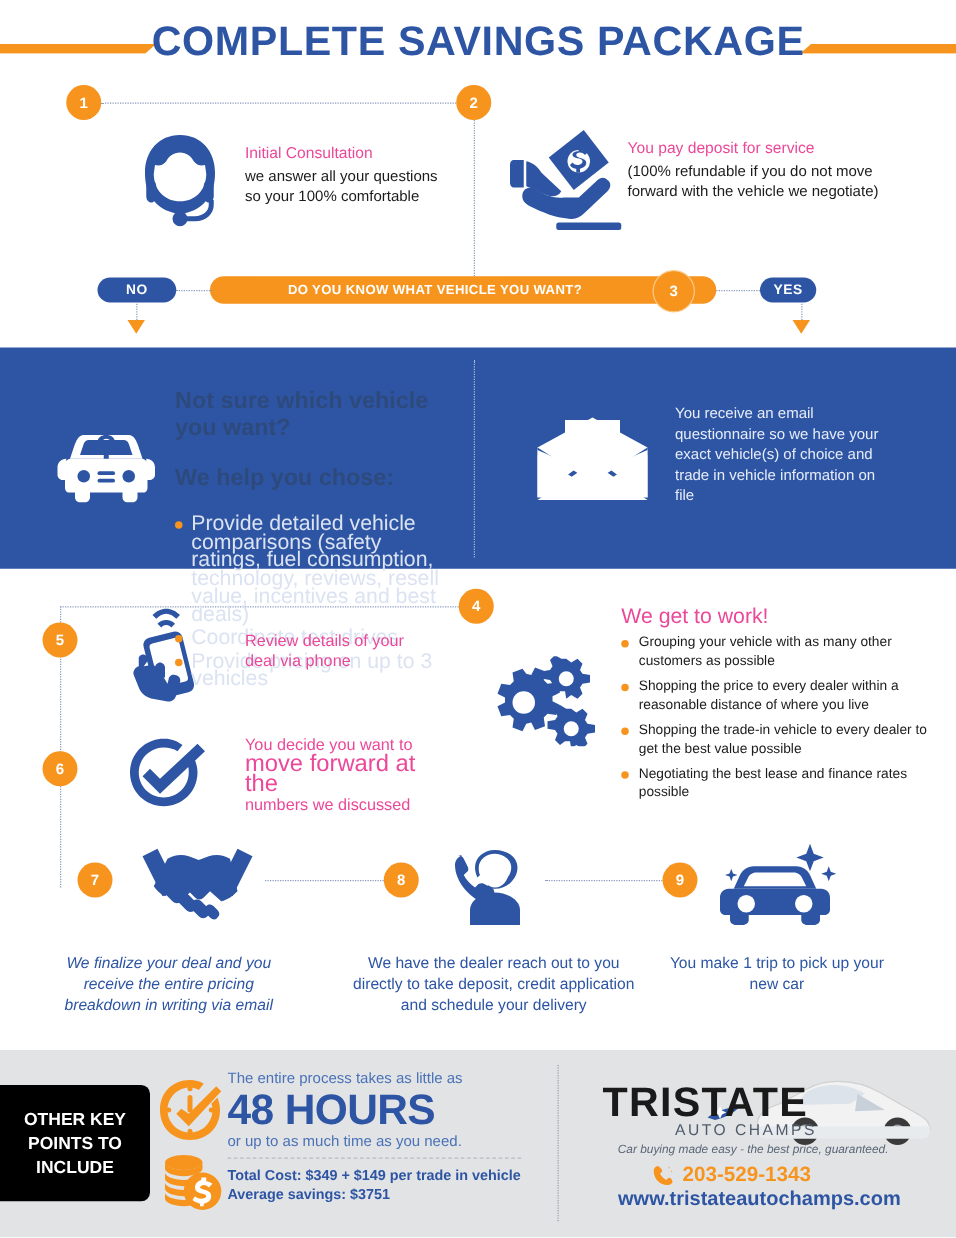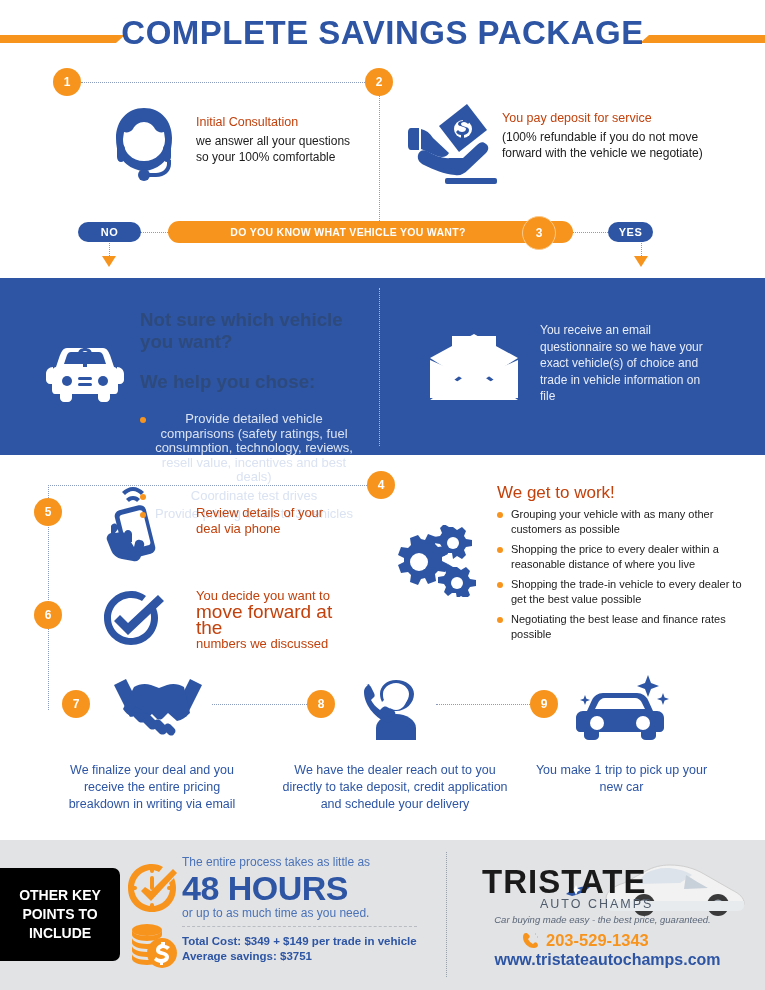--- a/index.html
+++ b/index.html
@@ -34,21 +34,21 @@
     width:28px;height:28px;border-radius:50%;
     background:#f7941e;color:#ffffff;
     font-size:12px;font-weight:600;
     display:flex;align-items:center;justify-content:center;
     z-index:6;
   }
   .dot-h{position:absolute;height:0;border-top:1px dotted #8b9bbd;z-index:1;}
   .dot-v{position:absolute;width:0;border-left:1px dotted #8b9bbd;z-index:1;}
   .icon{position:absolute;z-index:3;}
   .txt{position:absolute;z-index:4;}
-  .head-blue{color:#c2410c;font-size:12.5px;line-height:16px;}
+  .head-blue{color:#ec4899;font-size:12.5px;line-height:16px;}
   .body-dark{color:#1b1b1b;font-size:12px;line-height:16px;}
 
   
   .decision{position:absolute;left:168px;top:221px;width:405px;height:22px;
     background:#f7941e;border-radius:11px;}
   .decision-label{
     position:absolute;left:168px;top:221px;width:360px;height:22px;
     display:flex;align-items:center;justify-content:center;
     color:#ffffff;font-size:10.5px;font-weight:700;letter-spacing:.3px;z-index:5;}
   .ring{
@@ -60,21 +60,21 @@
     position:absolute;height:20px;border-radius:10px;background:#2d55a4;
     display:flex;align-items:center;justify-content:center;
     color:#ffffff;font-size:11px;font-weight:700;letter-spacing:.5px;z-index:5;}
   .arr{position:absolute;width:0;height:0;
     border-left:7px solid transparent;border-right:7px solid transparent;
     border-top:11px solid #f7941e;z-index:5;}
 
   
   .band{position:absolute;left:0;top:278px;width:765px;height:177px;background:#2d55a4;}
   .bl{margin:0;padding:0;list-style:none;}
-  .bl li{position:relative;padding-left:13px;color:#dbe3f2;font-size:13px;line-height:14.5px;margin-bottom:4px;text-align:center;}
+  .bl li{position:relative;padding-left:13px;color:#dbe3f2;font-size:17px;line-height:14.5px;margin-bottom:4px;}
   .bl li:before{content:"";position:absolute;left:0;top:5px;width:6px;height:6px;border-radius:50%;background:#f7941e;}
   .band-txt{color:#e7ecf7;font-size:12px;line-height:16.5px;}
 
   
   .wl{margin:0;padding:0;list-style:none;}
   .wl li{position:relative;padding-left:14px;color:#1b1b1b;font-size:11px;line-height:14.5px;margin-bottom:6px;}
   .wl li:before{content:"";position:absolute;left:0;top:5px;width:6px;height:6px;border-radius:50%;background:#f7941e;}
 
   
   .cap{position:absolute;text-align:center;color:#2d55a4;font-size:12.5px;line-height:17px;}
@@ -256,21 +256,21 @@
   <div class="num" style="left:62px;top:690px;">7</div>
   <div class="icon" style="left:108px;top:675px;width:100px;height:66px;">
     <svg width="100" height="66" viewBox="0 0 100 66">
       <path fill="#2d55a4" d="M6 10 18 4l16 32-12 6z"></path>
       <path fill="#2d55a4" d="M94 10 82 4 66 36l12 6z"></path>
       <path fill="#2d55a4" d="M26 12c5-3 11-4 17-2l8 3 8-3c6-2 12-1 17 2l6 26c-4 4-8 7-13 8l-9-8-5 5c-2 2-5 2-7 0l-4-4-5 4c-2 2-5 2-7 0l-4-4-4 3c-4-2-7-5-9-8z"></path>
       <path fill="#2d55a4" d="M32 34c-2-2-5-2-7 0s-2 5 0 7l5 5c2 2 5 2 7 0s2-5 0-7zM42 40c-2-2-5-2-7 0s-2 5 0 7l6 6c2 2 5 2 7 0s2-5 0-7zM53 46c-2-2-5-2-7 0s-2 5 0 7l5 5c2 2 5 2 7 0s2-5 0-7zM63 50c-2-2-5-2-6 0-2 2-2 4 0 6l3 3c2 2 5 2 6 0 2-2 2-4 0-6z"></path>
       <path fill="#ffffff" d="M50 13l-9 7c-2 2-2 4 0 6 2 2 5 2 7 0l6-5 6 5c2 2 5 2 7 0 2-2 2-4 0-6l-9-7c-2-2-6-2-8 0z" opacity="0"></path>
     </svg>
   </div>
-  <div class="cap" style="left:52px;top:762px;width:200px;">We finalize your deal and you receive the entire pricing breakdown in writing via email</div>
+  <div class="cap" style="left:35px;top:762px;width:200px;font-style:italic;">We finalize your deal and you receive the entire pricing breakdown in writing via email</div>
 
   <div class="dot-h" style="left:212px;top:704px;width:95px;"></div>
   <div class="num" style="left:307px;top:690px;">8</div>
   <div class="icon" style="left:360px;top:678px;width:72px;height:62px;">
     <svg width="72" height="62" viewBox="0 0 72 62">
       <path fill="#2d55a4" d="M36 2c-9 0-16 6-16 14 0 3 1 6 2 8l2-2c-1-2-1-4-1-6 0-6 6-11 13-11s13 5 13 11c0 7-6 13-13 13-2 0-4 0-5-1l-1 4c2 1 4 1 6 1 10 0 18-8 18-17C54 8 46 2 36 2z"></path>
       <path fill="#ffffff" d="M36 9c-6 0-11 4-11 10 0 7 5 13 11 13s11-6 11-13c0-6-5-10-11-10z"></path>
       <path fill="#2d55a4" d="M36 36c-10 0-20 6-20 14v12h40V50c0-8-10-14-20-14z"></path>
       <path fill="#2d55a4" d="M10 6c-3 1-6 4-6 8 0 12 10 25 22 30 3 1 6 0 7-3l2-4c1-2 0-4-2-5l-6-3c-2-1-4 0-5 1l-2 2c-4-3-7-6-9-10l2-2c2-1 2-3 1-5l-3-6c-1-2-3-3-5-3z"></path>
     </svg>

